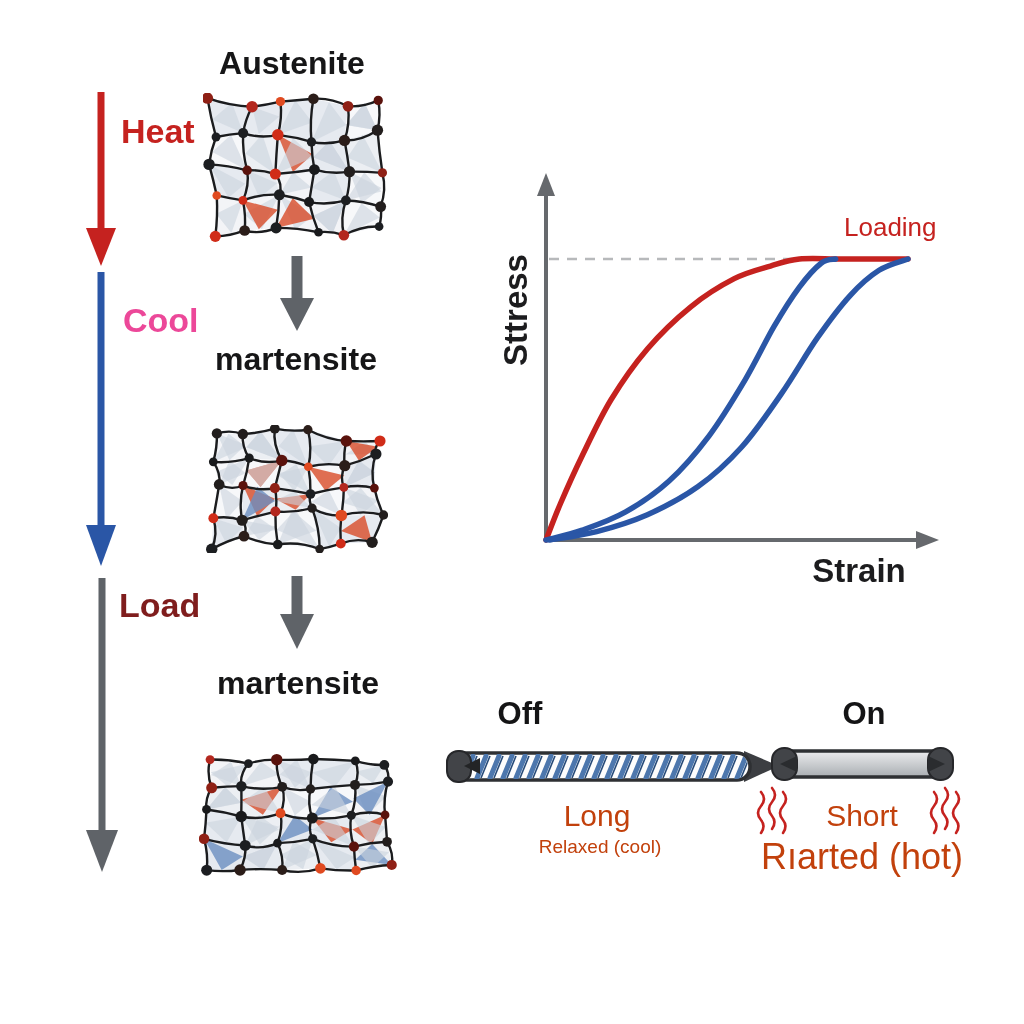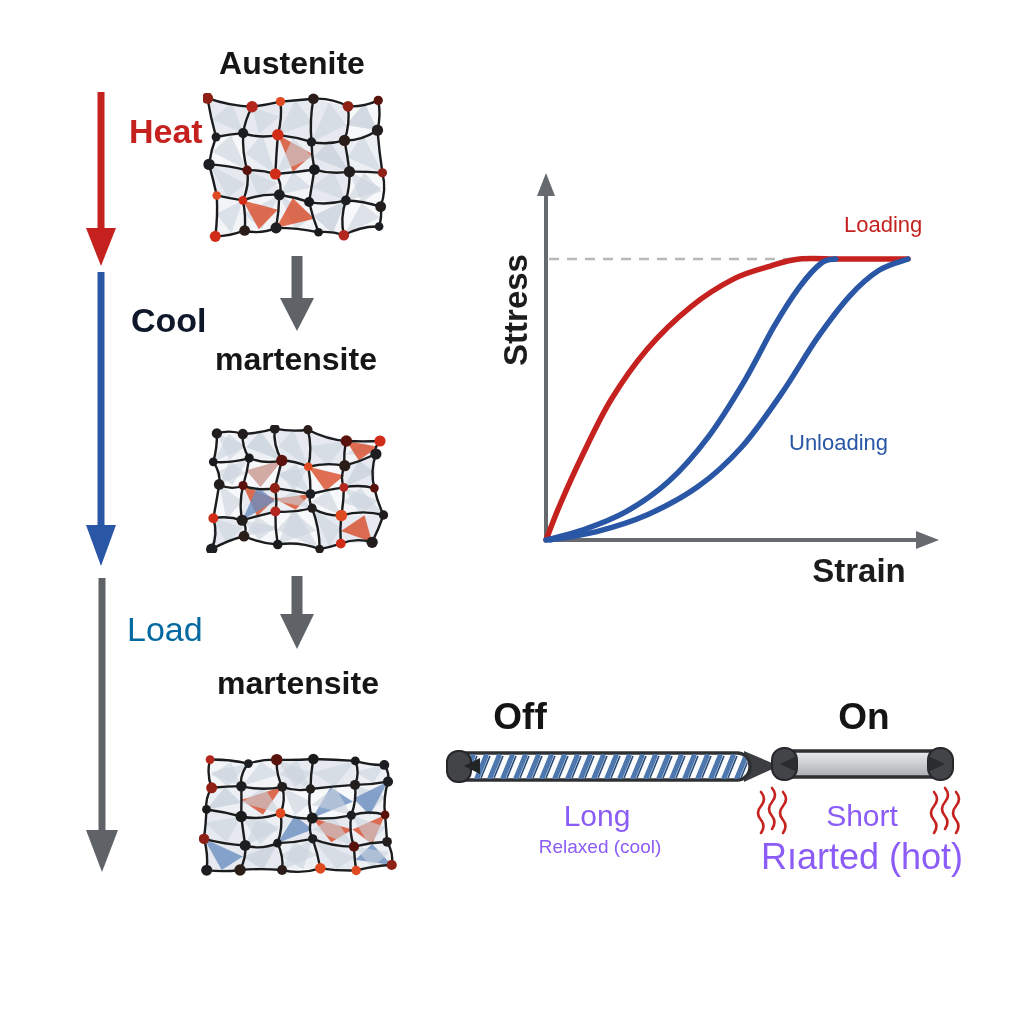--- a/index.html
+++ b/index.html
@@ -1,25 +1,25 @@
 <!DOCTYPE html>
 <html><head>
 <meta charset="utf-8">
 <style>
   html,body{margin:0;padding:0;background:#ffffff;}
   .canvas{position:relative;width:1024px;height:1024px;background:#ffffff;overflow:hidden;
           font-family:"Liberation Sans", sans-serif;}
   .txt{position:absolute;white-space:nowrap;}
   .ctr{transform:translateX(-50%);}
   .phase-title{font-weight:700;color:#161617;font-size:32px;line-height:34px;text-align:center;}
-  .flow-label{font-size:34px;font-weight:700;margin-left:8px;}
-  .legend-label{font-size:22px;font-weight:400;}
+  .flow-label{font-size:34px;font-weight:700;}
+  .legend-label{font-size:26px;font-weight:400;}
   .axis-label{font-size:33px;font-weight:600;color:#1c1c1e;}
-  .state-head{font-size:37px;font-weight:700;color:#141415;}
-  .state-sub{font-size:30px;font-weight:400;color:#8b5cf6;}
+  .state-head{font-size:31px;font-weight:700;color:#141415;}
+  .state-sub{font-size:30px;font-weight:400;color:#c2410c;}
   #gfx{position:absolute;left:0;top:0;}
   .lattice{position:absolute;}
 </style>
 </head>
 <body>
 
 <div class="canvas">
 
   <svg id="gfx" width="1024" height="1024">
       <line x1="101" y1="92" x2="101" y2="228" stroke="#c5221f" stroke-width="7"></line>
@@ -510,25 +510,24 @@
 
   <div class="txt ctr phase-title" style="left:292px;top:46px">Austenite</div>
   <div class="txt ctr phase-title" style="left:296px;top:342px">
     <div>martensite</div>
   </div>
   <div class="txt ctr phase-title" style="left:298px;top:666px">
     <div>martensite</div>
   </div>
 
   <div class="txt flow-label" style="left:121px;top:112px;color:#c5221f">Heat</div>
-  <div class="txt flow-label" style="left:123px;top:301px;color:#0f172a">Cool</div>
-  <div class="txt flow-label" style="left:119px;top:610px;color:#0369a1;font-weight:400">Load</div>
+  <div class="txt flow-label" style="left:123px;top:301px;color:#ec4899">Cool</div>
+  <div class="txt flow-label" style="left:119px;top:586px;color:#7f1d1d;font-weight:700">Load</div>
 
   <div class="txt legend-label" style="left:844px;top:212px;color:#c5221f">Loading</div>
-  <div class="txt legend-label" style="left:789px;top:430px;color:#2a56a6">Unloading</div>
   <div class="txt ctr axis-label" style="left:859px;top:552px">Strain</div>
   <div class="txt axis-label" style="left:516px;top:310px;transform:translate(-50%,-50%) rotate(-90deg)">Sttress</div>
 
   <div class="txt ctr state-head" style="left:520px;top:696px">Off</div>
   <div class="txt ctr state-head" style="left:864px;top:696px">On</div>
   <div class="txt ctr state-sub" style="left:597px;top:799px">Long</div>
   <div class="txt ctr state-sub" style="left:600px;top:836px;font-size:19px">Relaxed (cool)</div>
   <div class="txt ctr state-sub" style="left:862px;top:799px">Short</div>
   <div class="txt ctr state-sub" style="left:862px;top:836px;font-size:36px">Rıarted (hot)</div>
 </div>

